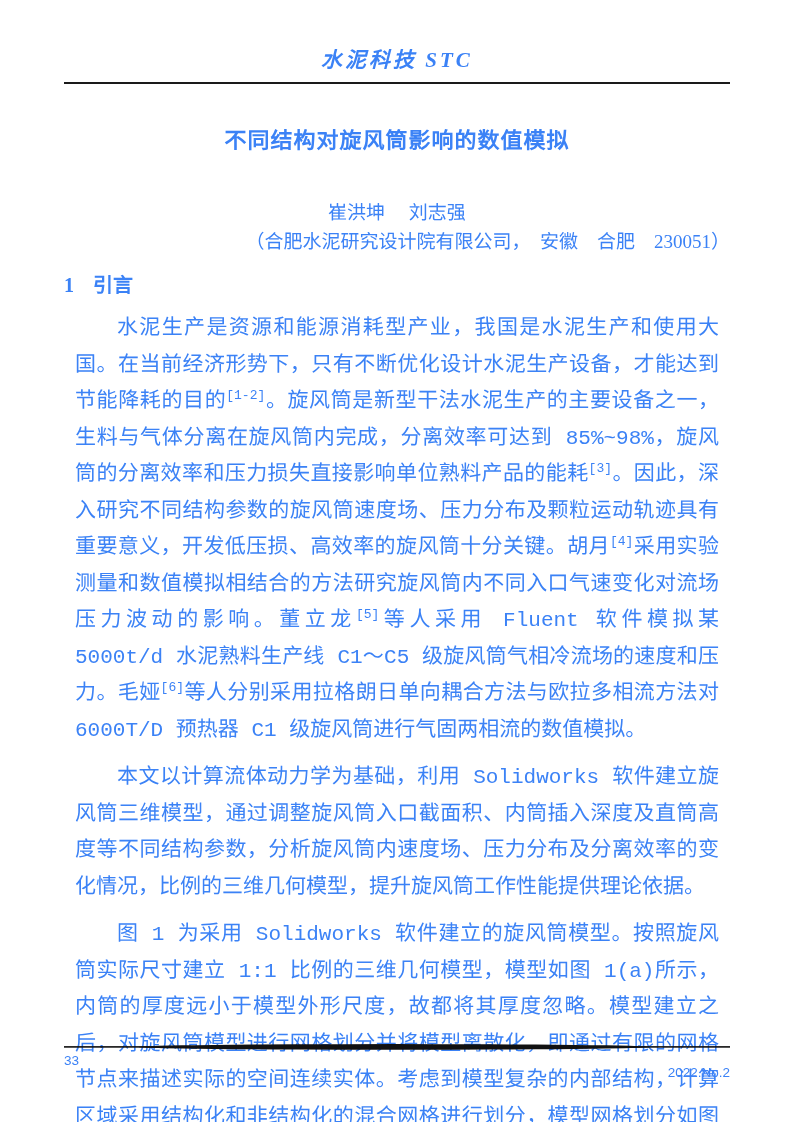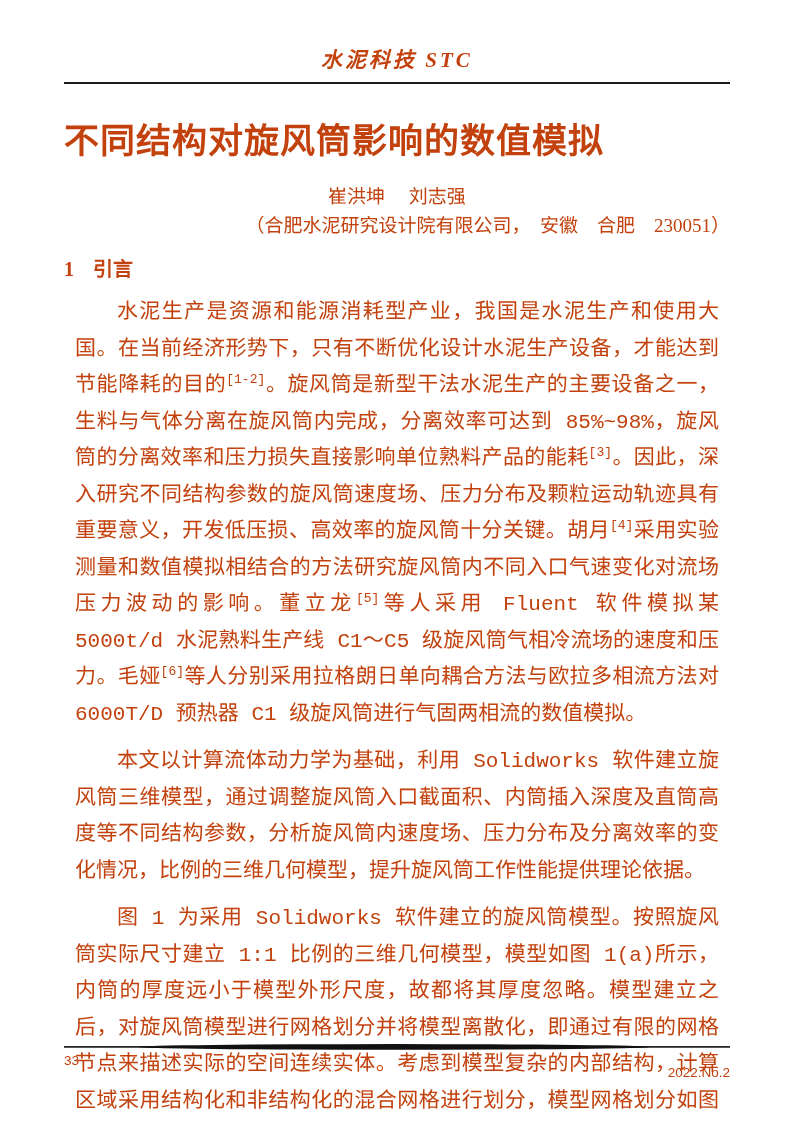--- a/index.html
+++ b/index.html
@@ -1,20 +1,20 @@
 <!DOCTYPE html>
 <html lang="zh-CN"><head>
 <meta charset="utf-8">
 <style>
   html,body{margin:0;padding:0;background:#e8e8e8;}
   .page{
     position:relative;
     width:793px;height:1122px;
     background:#ffffff;
-    color:#c2410c;
+    color:#3b82f6;
     font-family:"Liberation Serif", serif;
     overflow:hidden;
     margin:0 auto;
   }
   .content{margin:0 63px 0 64px;width:666px;}
   .journal-name{
     margin:46px 0 0;
     text-align:center;
     font-size:21px;
     line-height:28px;
@@ -23,29 +23,29 @@
     letter-spacing:3px;
     font-family:"Liberation Serif", serif;
   }
   .header-rule{
     margin-top:8px;
     border-top:2.5px solid #1a1a1a;
     height:0;
   }
   .title{
     margin:33px 0 0;
-    text-align:left;
-    font-size:35px;
+    text-align:center;
+    font-size:22px;
     line-height:48px;
     font-weight:bold;
     letter-spacing:1px;
     font-family:"Liberation Sans", sans-serif;
   }
   .authors{
-    margin:18px 0 0;
+    margin:34px 0 0;
     text-align:center;
     font-size:19px;
     line-height:27px;
     font-family:"Liberation Serif", serif;
   }
   .affiliation{
     margin:1px 0 0;
     text-align:right;
     font-size:19px;
     line-height:29px;

